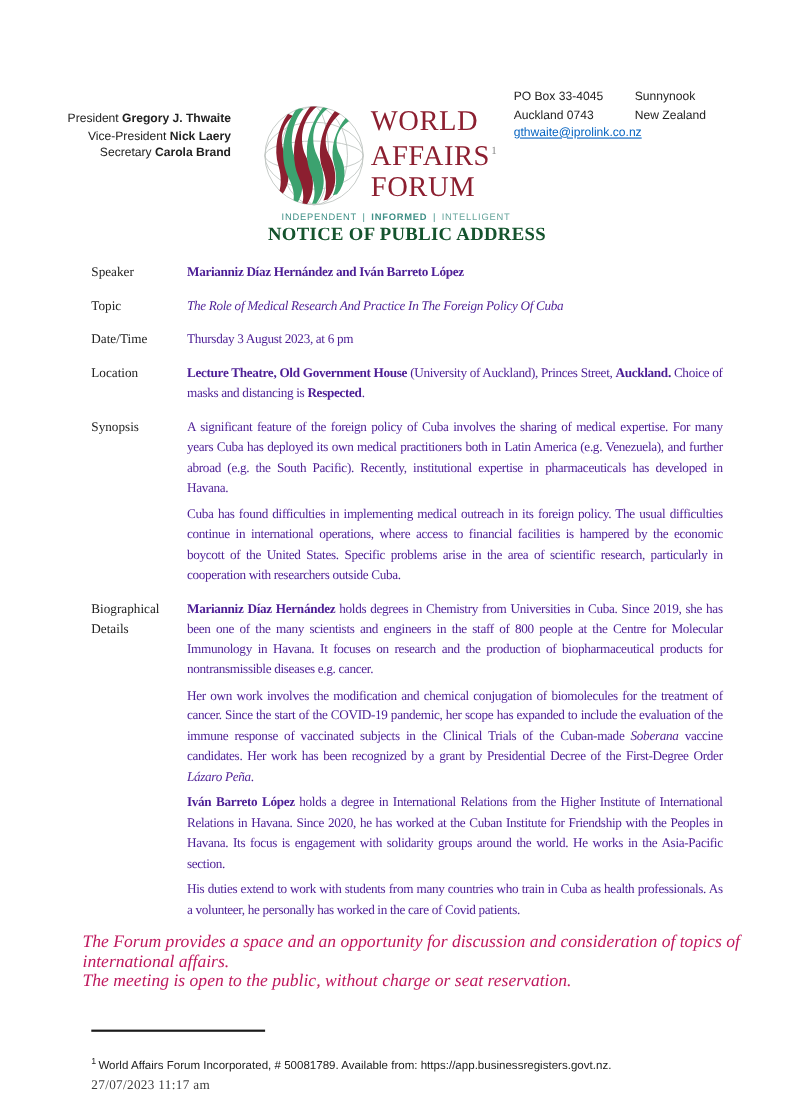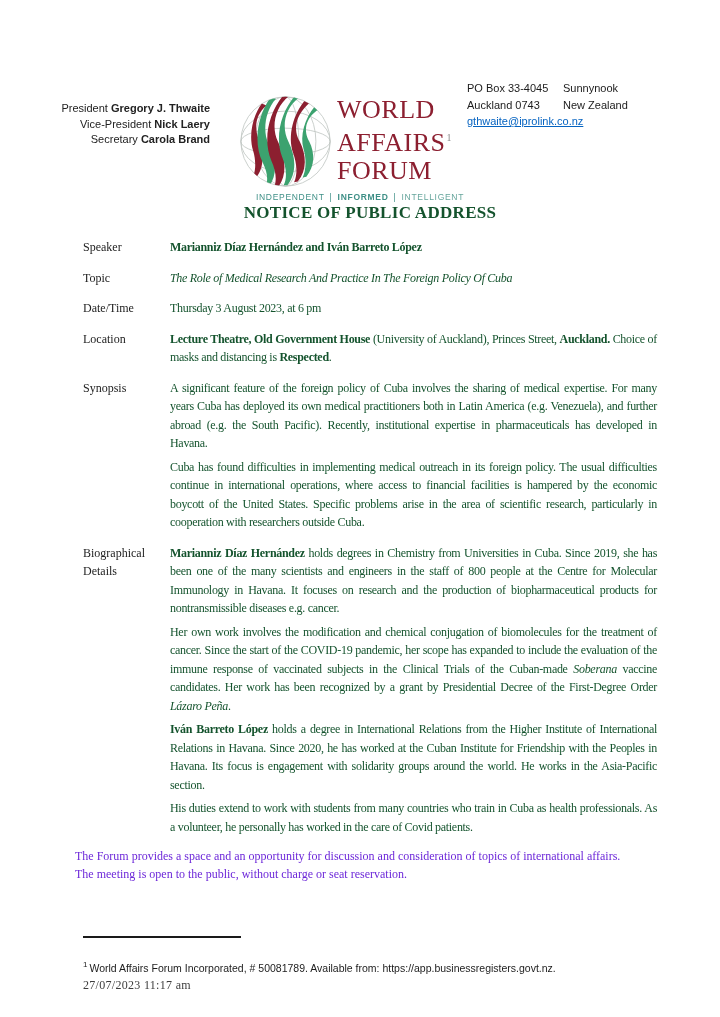--- a/index.html
+++ b/index.html
@@ -29,39 +29,39 @@
     font-family:"Liberation Sans", sans-serif; font-size:8.5px; letter-spacing:0.7px;
     color:var(--teal); white-space:nowrap;
   }
   .logo-tagline .b{font-weight:bold;}
   .logo-tagline .muted{color:var(--teal-light);}
   .tag-sep{color:var(--teal); padding:0 2px;}
   .contact{
     position:absolute; top:80px; left:467px;
     font-family:"Liberation Sans", sans-serif; font-size:11px; line-height:16.5px; color:#1c1c1c;
   }
-  .contact-grid{display:grid; grid-template-columns:96px auto; }
+  .contact-grid{display:grid; grid-template-columns:96px auto; column-gap:14px;}
   .email-link{color:var(--link); text-decoration:underline;}
   
   .main{position:absolute; top:202px; left:83px; width:574px;}
   .doc-title{
     text-align:center; font-size:17px; line-height:22px; font-weight:bold;
     letter-spacing:0.3px; color:#14532d; margin-bottom:14px;
   }
   .row{display:grid; grid-template-columns:87px 487px; margin-bottom:12px;}
   .row-label{font-size:12px; line-height:18.5px; color:#222; padding-right:14px;}
   .row-content p{
     text-align:justify; font-size:12px; line-height:18.5px; letter-spacing:-0.3px;
-    margin-bottom:5px; color:#14532d;
+    margin-bottom:5px; color:#4c1d95;
   }
   .row-content p:last-child{margin-bottom:0;}
   .b{font-weight:bold;}
   .i{font-style:italic;}
   .footer-notes{
-    margin:6px 0 0 -8px; width:600px; font-size:12px; line-height:17.5px; color:#6d28d9;
+    margin:6px 0 0 -8px; width:600px; font-style:italic; font-size:16px; line-height:17.5px; color:#be185d;
   }
   
   .footnote{position:absolute; left:83px; top:936px; width:560px;}
   .fn-rule{width:158px; border-top:2px solid #1a1a1a; margin-bottom:5px;}
   .fn-text{font-family:"Liberation Sans", sans-serif; font-size:10.5px; color:#1c1c1c; line-height:14px;margin-top:20px;}
   .fn-text sup{font-size:8px; margin-right:2px;}
   .fn-date{font-family:"Liberation Serif", serif; font-size:12px; color:#3c3c3c; margin-top:3px; letter-spacing:0.3px;}
 </style>
 </head>
 <body>

